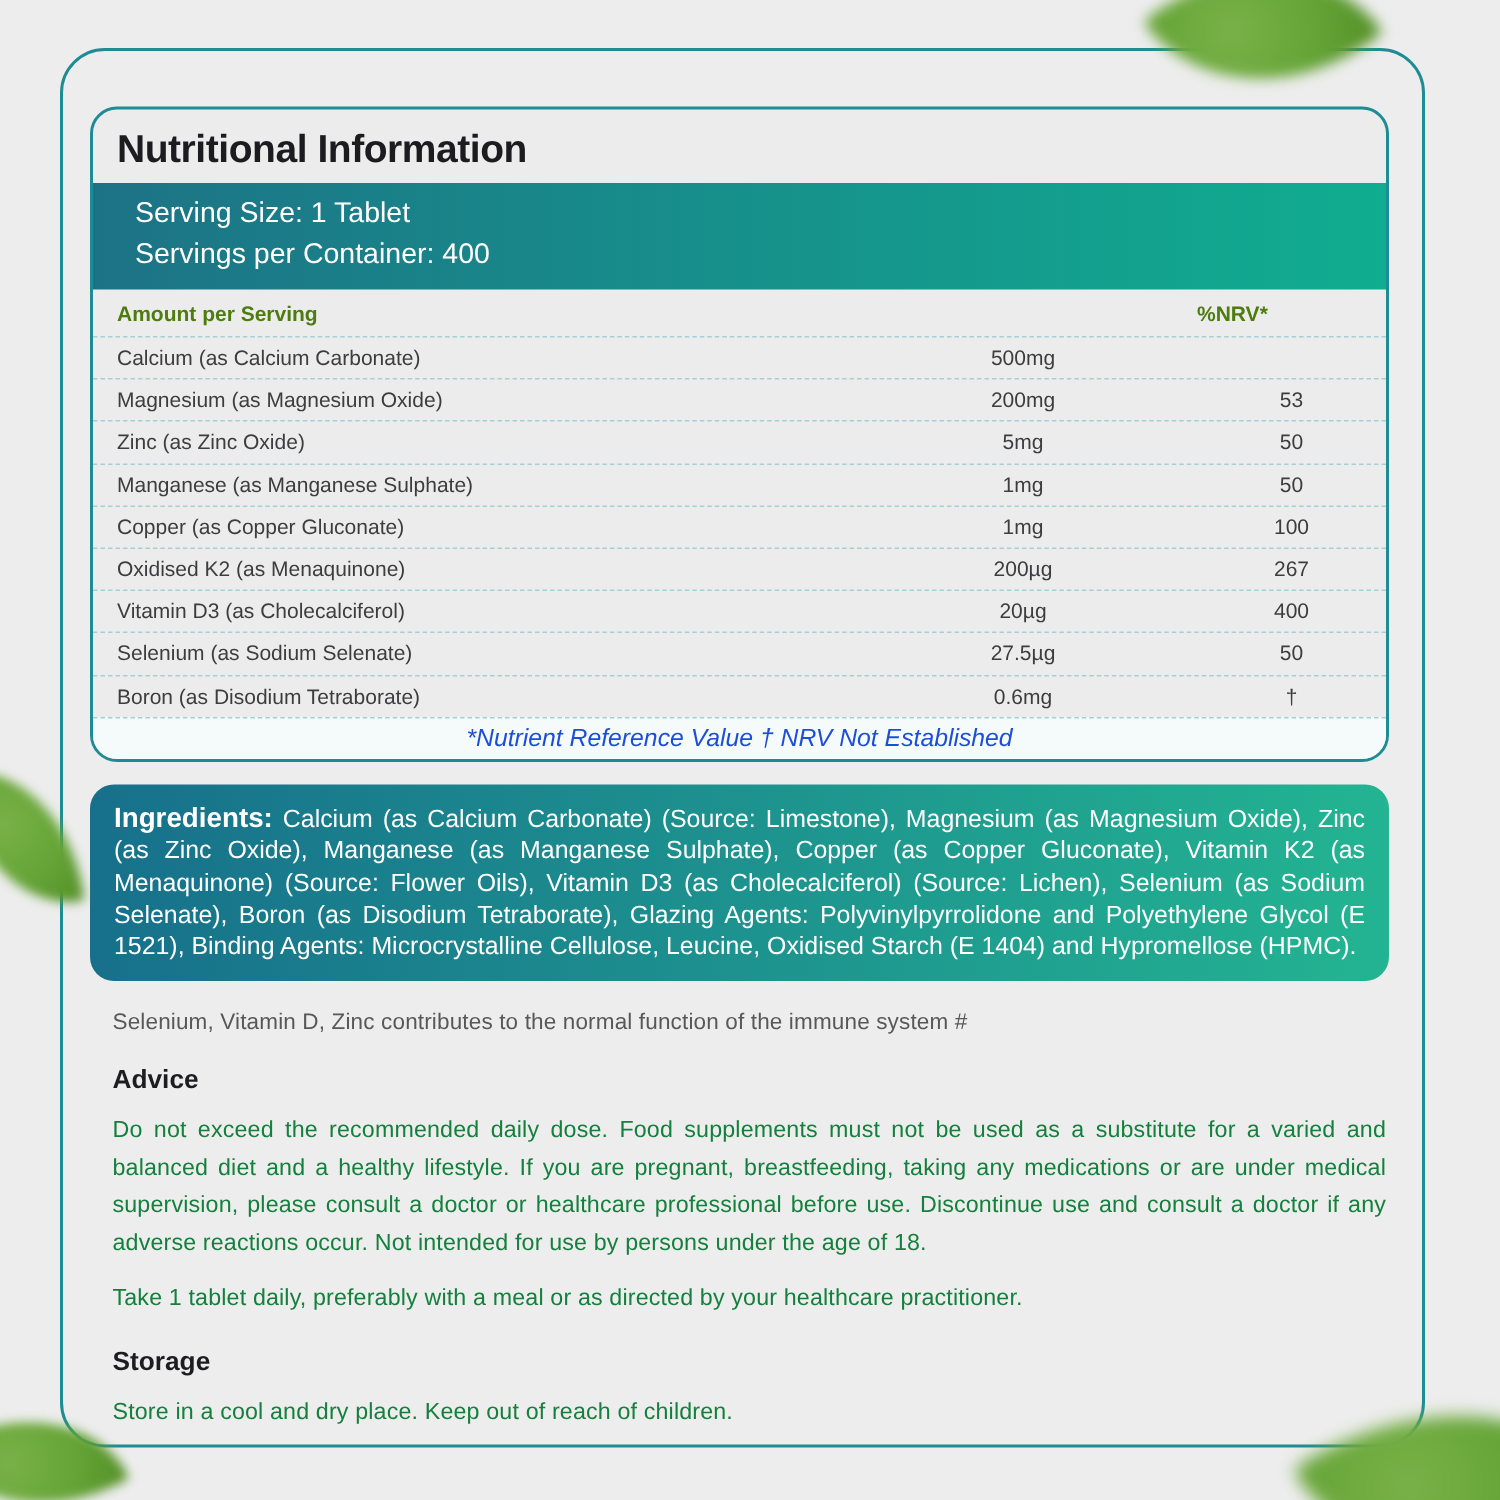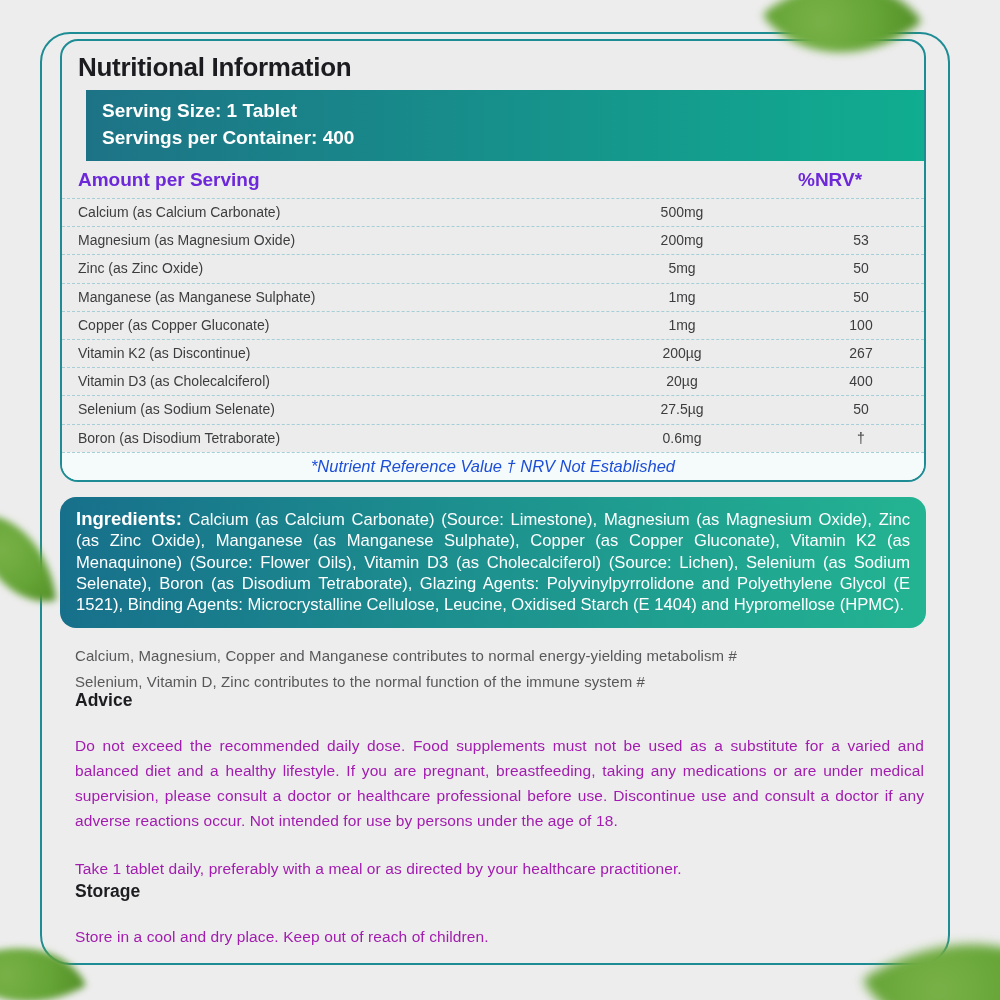--- a/index.html
+++ b/index.html
@@ -16,57 +16,56 @@
     position: absolute;
     left: 40px; top: 32px;
     width: 910px; height: 933px;
     border: 2.5px solid #1e8c94;
     border-radius: 30px;
   }
 
   
   .content {
     position: absolute;
-    left: 60px; top: 39px;
+    left: 60px; top: 71px;
     width: 866px;
   }
 
   
   .card {
     border: 2px solid #1e8c94;
     border-radius: 18px;
     overflow: hidden;
     background: #ececec;
   }
   .card-title {
     font-size: 26px;
     font-weight: 700;
     letter-spacing: -0.3px;
     color: #1c1c20;
     padding: 11px 16px 7px 16px;
   }
   .serving-bar {
     background: linear-gradient(90deg, #1d7386 0%, #10ad90 100%);
     color: #ffffff;
-    font-weight: 700;
+    font-weight: 400;
     font-size: 19px;
     line-height: 1.42;
-    padding: 8px 16px 9px 16px;
-    margin-left: 24px;
+    padding: 8px 16px 9px 28px;
   }
   .trow {
     display: grid;
     grid-template-columns: 1fr 150px 167px;
     align-items: center;
     padding-left: 16px;
   }
   .thead {
-    font-size: 19px;
-    font-weight: 700;
-    color: #6d28d9;
+    font-size: 14px;
+    font-weight: 700;
+    color: #4d7c0f;
     padding-top: 8px;
     padding-bottom: 7px;
   }
   .thead .cell-nrv { text-align: left; padding-right: 24px; }
   .data-row {
     border-top: 1.5px dashed #a5ced7;
     font-size: 14px;
     color: #3d3d3f;
     line-height: 27.2px;
   }
@@ -103,26 +102,27 @@
   .claim {
     font-size: 15px;
     color: #58585a;
     margin-top: 9px;
     letter-spacing: 0.1px;
   }
   .section-heading {
     font-size: 17.5px;
     font-weight: 700;
     color: #1d1d21;
+    margin-top: 19px;
   }
   .section-body {
     font-size: 15.5px;
-    color: #a21caf;
+    color: #15803d;
     line-height: 1.6;
-    margin-top: 23px;
+    margin-top: 12px;
     letter-spacing: 0.1px;
   }
   .section-body.justified { text-align: justify; }
 
   
   .leaf {
     position: absolute;
     background: radial-gradient(circle at 35% 40%, #79b248 0%, #65a436 55%, #538f27 100%);
     border-radius: 4% 100% 4% 100%;
     filter: blur(3.5px);
@@ -172,21 +172,21 @@
       <span>Manganese (as Manganese Sulphate)</span>
       <span class="cell-amount">1mg</span>
       <span class="cell-nrv">50</span>
     </div>
     <div class="trow data-row">
       <span>Copper (as Copper Gluconate)</span>
       <span class="cell-amount">1mg</span>
       <span class="cell-nrv">100</span>
     </div>
     <div class="trow data-row">
-      <span>Vitamin K2 (as Discontinue)</span>
+      <span>Oxidised K2 (as Menaquinone)</span>
       <span class="cell-amount">200µg</span>
       <span class="cell-nrv">267</span>
     </div>
     <div class="trow data-row">
       <span>Vitamin D3 (as Cholecalciferol)</span>
       <span class="cell-amount">20µg</span>
       <span class="cell-nrv">400</span>
     </div>
     <div class="trow data-row">
       <span>Selenium (as Sodium Selenate)</span>
@@ -200,21 +200,20 @@
     </div>
 
     <div class="footnote">*Nutrient Reference Value † NRV Not Established</div>
   </div>
 
   <div class="ingredients">
     <span class="ing-label">Ingredients:</span><span> Calcium (as Calcium Carbonate) (Source: Limestone), Magnesium (as Magnesium Oxide), Zinc (as Zinc Oxide), Manganese (as Manganese Sulphate), Copper (as Copper Gluconate), Vitamin K2 (as Menaquinone) (Source: Flower Oils), Vitamin D3 (as Cholecalciferol) (Source: Lichen), Selenium (as Sodium Selenate), Boron (as Disodium Tetraborate), Glazing Agents: Polyvinylpyrrolidone and Polyethylene Glycol  (E 1521), Binding Agents: Microcrystalline Cellulose, Leucine, Oxidised Starch (E 1404) and Hypromellose (HPMC).</span>
   </div>
 
   <div class="lower">
-    <p class="claim">Calcium, Magnesium, Copper and Manganese contributes to normal energy-yielding metabolism #</p>
     <p class="claim">Selenium, Vitamin D, Zinc contributes to the normal function of the immune system #</p>
 
     <div class="section-heading">Advice</div>
     <p class="section-body justified">Do not exceed the recommended daily dose. Food supplements must not be used as a substitute for a varied and balanced diet and a healthy lifestyle. If you are pregnant, breastfeeding, taking any medications or are under medical supervision, please consult a doctor or healthcare professional before use. Discontinue use and consult a doctor if any adverse reactions occur. Not intended for use by persons under the age of 18.</p>
 
     <p class="section-body">Take 1 tablet daily, preferably with a meal or as directed by your healthcare practitioner.</p>
 
     <div class="section-heading">Storage</div>
     <p class="section-body">Store in a cool and dry place. Keep out of reach of children.</p>
   </div>

